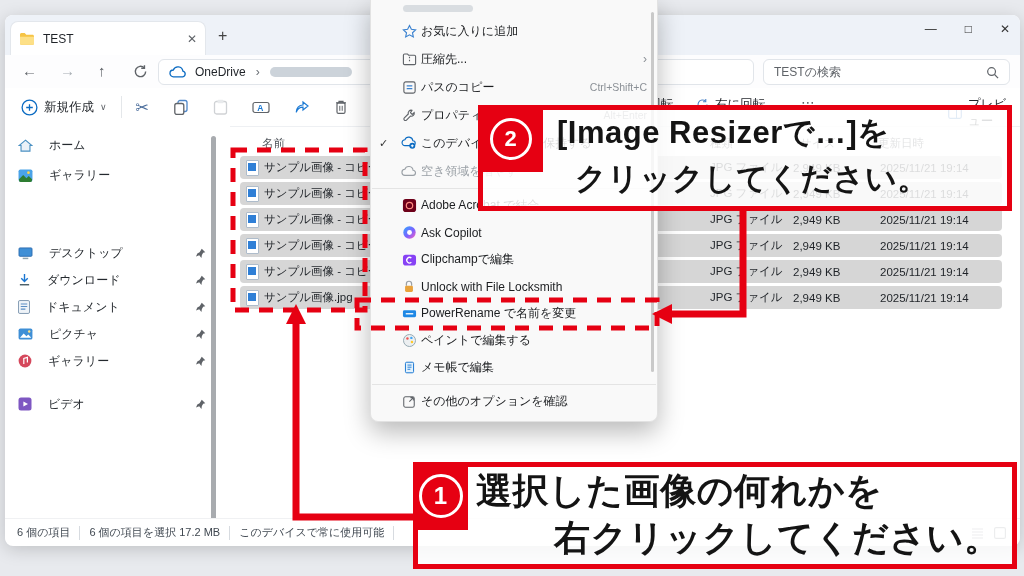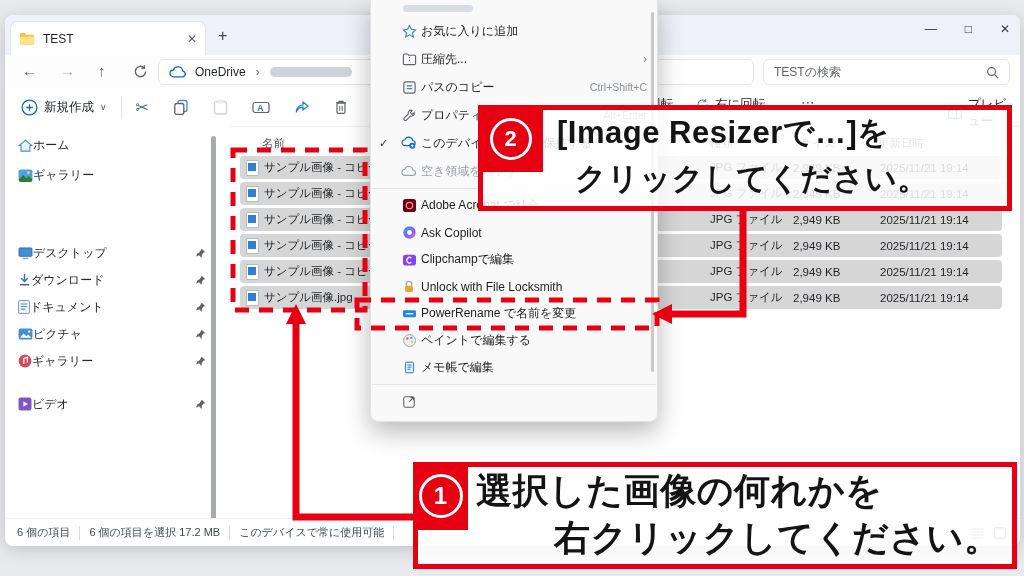--- a/index.html
+++ b/index.html
@@ -15,21 +15,21 @@
   .iconbtn{color:#5f6368;font-size:12px;text-align:center;cursor:default}
   .navbar{left:5px;top:55px;width:1015px;height:33px;background:#fdfdfe}
   .navglyph{font-size:15px;color:#5f6368}
   .pill{height:26px;background:#fff;border:1px solid #e1e5ea;border-radius:6px;display:flex;align-items:center;
         box-sizing:border-box;font-size:12px}
   .blurbar{height:10px;border-radius:5px;background:#ccd3da}
   .toolbar{left:5px;top:88px;width:1015px;height:38px;background:#fff;border-bottom:1px solid #eef0f3;display:flex;align-items:center}
   .tbitem{display:flex;align-items:center;gap:6px;font-size:12.5px;color:#1f2328;padding:0 6px}
   .tbsep{width:1px;height:22px;background:#e4e7ea;margin:0 8px}
   .sidebar{left:5px;top:126px;width:225px;height:392px;background:#fff}
-  .sitem{position:absolute;left:18px;width:188px;height:24px;display:flex;align-items:center;gap:0;font-size:12px;color:#24292e}
+  .sitem{position:absolute;left:18px;width:188px;height:24px;display:flex;align-items:center;gap:16px;font-size:12px;color:#24292e}
   .sitem .pin{margin-left:auto}
   .frow{position:absolute;left:240px;width:762px;height:23px;background:#d6d6d6;border-radius:4px;
         display:flex;align-items:center;font-size:11.5px;color:#1f2328}
   .fname{margin-left:24px;white-space:nowrap;overflow:hidden}
   .ftype{position:absolute;left:470px;white-space:nowrap}
   .fsize{position:absolute;left:553px;width:80px;text-align:left;white-space:nowrap}
   .fdate{position:absolute;left:640px;white-space:nowrap}
   .ficon{position:absolute;left:6px;top:4px;width:11px;height:14px;background:#fff;border:1px solid #aebccb;border-radius:1px}
   .ficon i{position:absolute;left:1px;top:2px;width:8px;height:8px;background:#2f7fd6;display:block}
   .hdr{font-size:11.5px;color:#50555b}
@@ -521,20 +521,21 @@
   </div>
   <div class="msep"></div>
   <div class="mrow h2">
     <span class="mcheck"></span>
     <span class="micon">
         <svg width="14" height="14" viewBox="0 0 16 16">
           <rect x="2" y="2" width="12" height="12" rx="2" fill="none" stroke="#5f6368" stroke-width="1.2"></rect>
           <path d="M8.4 7.6L13 3M13 3H9.6M13 3v3.4" stroke="#5f6368" stroke-width="1.2" fill="none"></path>
         </svg>
       </span>
+    <span class="mlabel">その他のオプションを確認</span>
   </div>
   <div class="mscroll"></div>
 </div>
 
 <svg class="ab" style="left:0;top:0;z-index:20" width="1024" height="576" viewBox="0 0 1024 576">
   <rect x="233" y="150" width="132" height="160" fill="none" stroke="#e60012" stroke-width="5" stroke-dasharray="14 10"></rect>
   <rect x="357" y="300" width="300" height="28" fill="none" stroke="#e60012" stroke-width="5" stroke-dasharray="14 10"></rect>
   <path d="M743 211V314H668" fill="none" stroke="#e60012" stroke-width="7"></path>
   <polygon points="652,314 672,304 672,324" fill="#e60012"></polygon>
   <path d="M413 517H296V320" fill="none" stroke="#e60012" stroke-width="7"></path>

